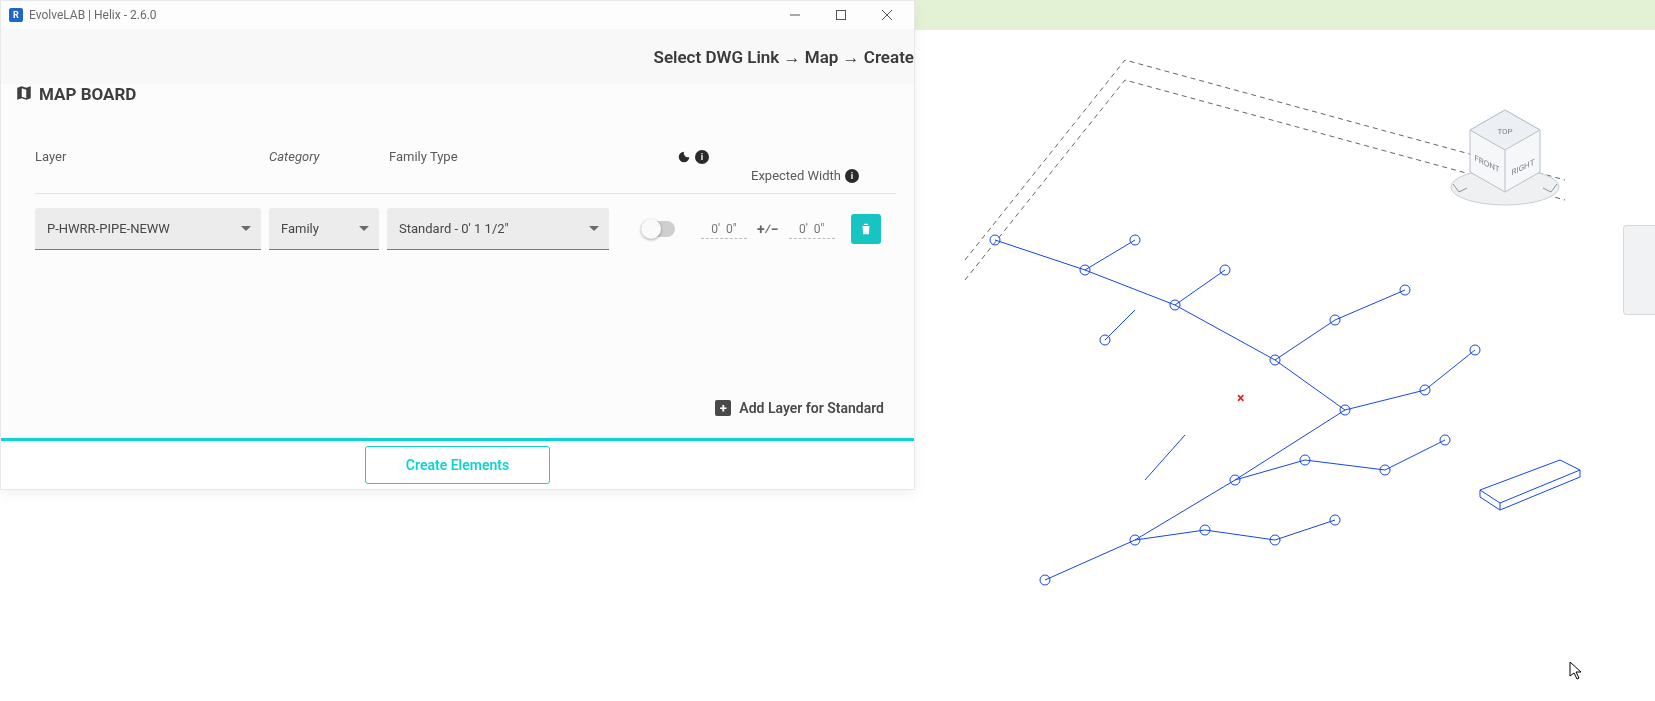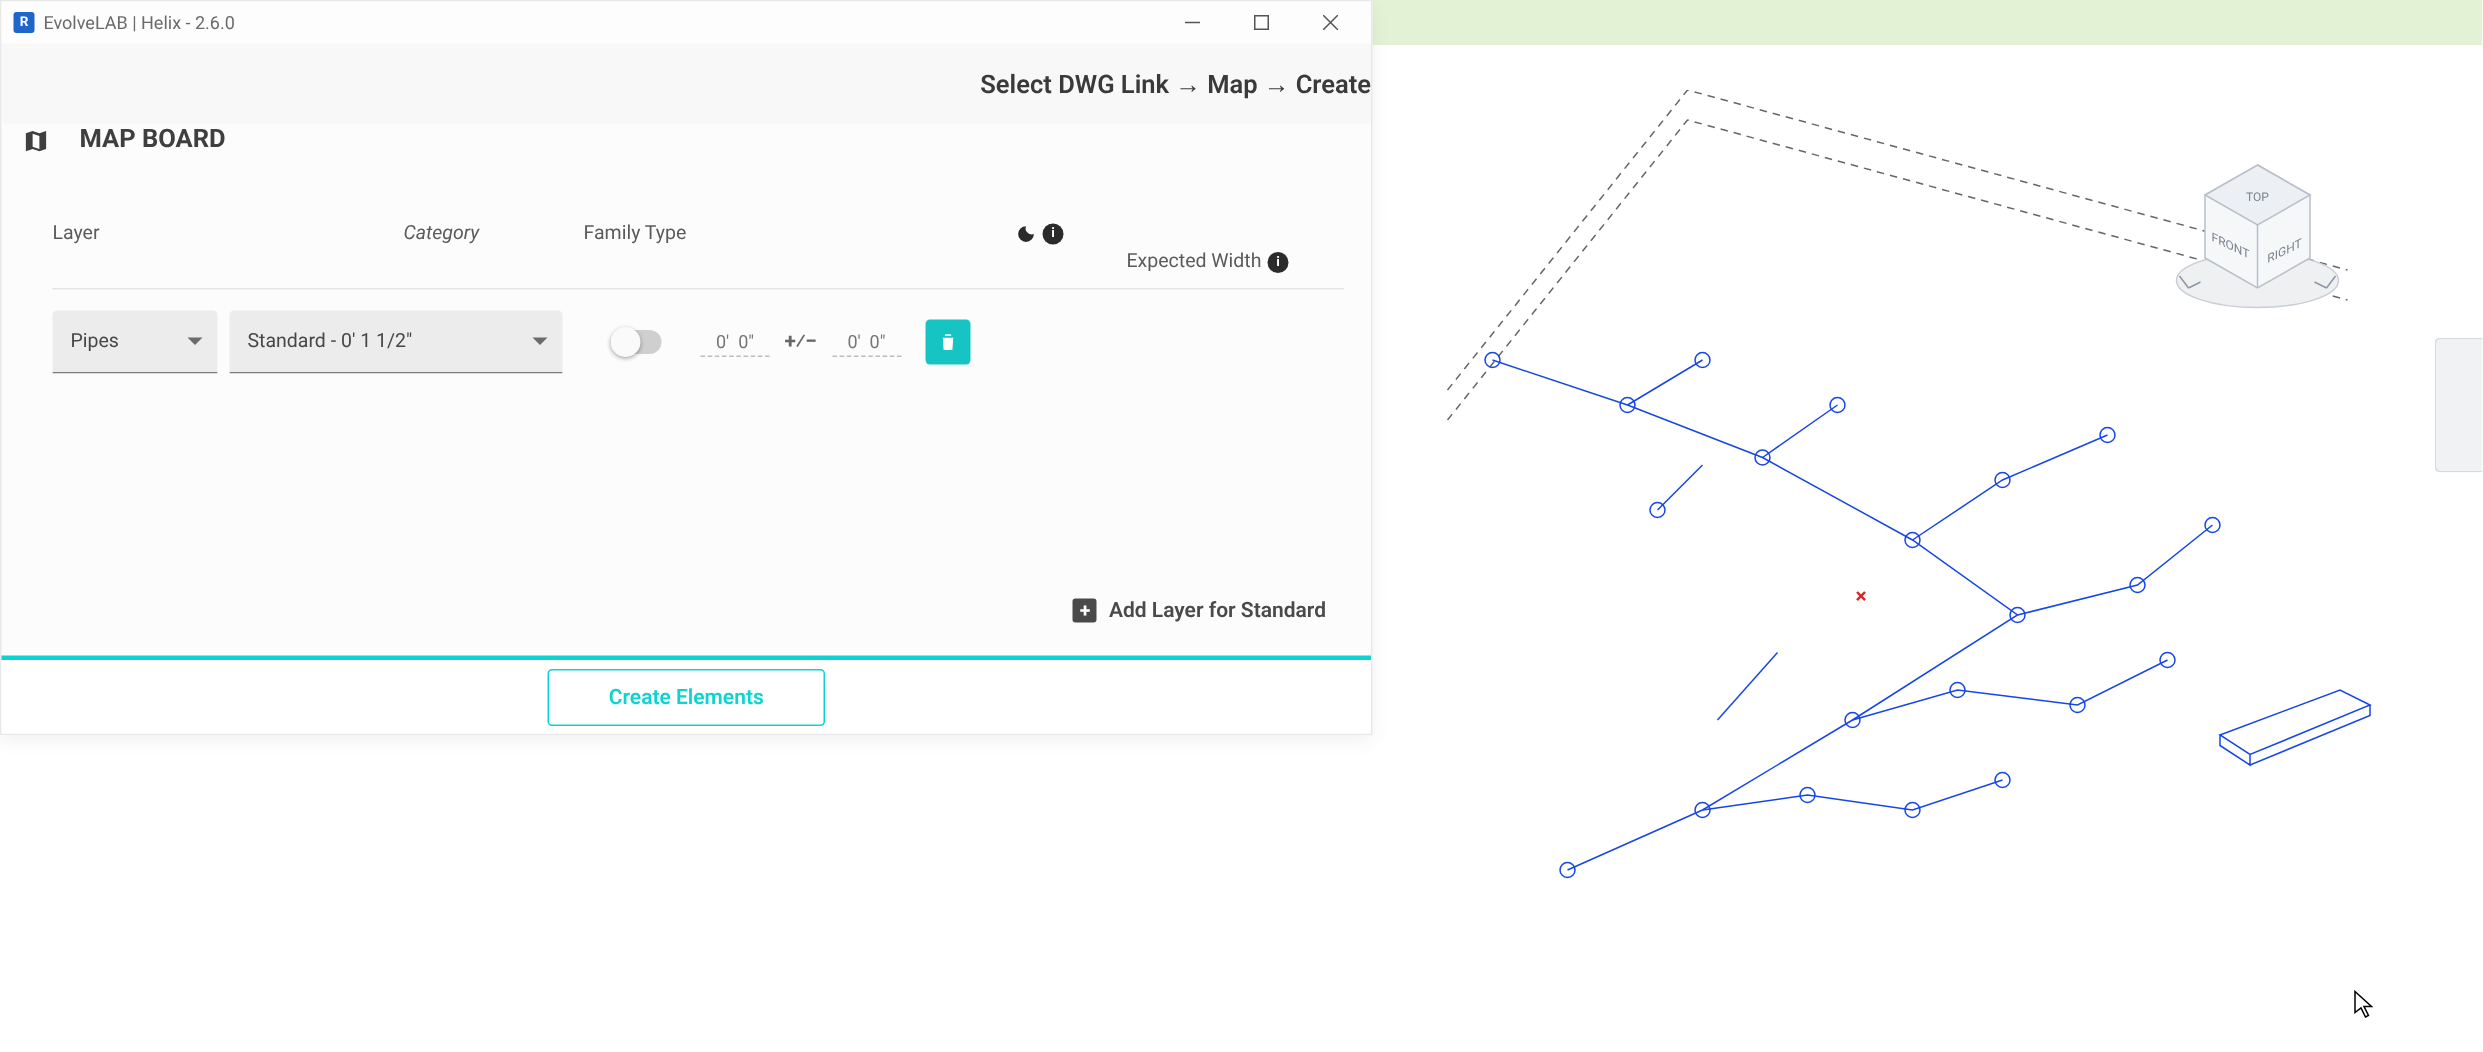--- a/index.html
+++ b/index.html
@@ -17,21 +17,21 @@
   }
   .titlebar {
     height:28px; display:flex; align-items:center; padding:0 4px 0 8px;
     font-size:12px; color:#6a6a6a; background:#fdfdfd;
   }
   .titlebar .appicon { width:14px; height:14px; background:#1f66c9; border-radius:2px; margin-right:6px; display:flex; align-items:center; justify-content:center; color:#fff; font-size:9px; font-weight:bold; }
   .titlebar .spacer { flex:1; }
   .winbtn { width:46px; height:28px; display:flex; align-items:center; justify-content:center; color:#555; cursor:default; }
 
   .heading { text-align:right; font-size:17px; font-weight:600; color:#3a3a3a; padding:18px 0 16px; background:#f8f8f8; }
-  .section-title { display:flex; align-items:flex-end; gap:20px; padding:0 14px 12px; font-size:17px; font-weight:700; color:#3f3f3f; }
+  .section-title { display:flex; align-items:flex-start; gap:6px; padding:0 14px 12px; font-size:17px; font-weight:700; color:#3f3f3f; }
   .section-title svg { width:18px; height:18px; fill:#3f3f3f; }
 
   .board { padding:0 18px 0 34px; }
   .colhdrs { display:flex; font-size:13px; color:#5b5b5b; padding:14px 0 10px; border-bottom:1px solid #e4e4e4; align-items:center; }
   .col-layer   { width:234px; }
   .col-cat     { width:120px;font-style:italic; }
   .col-family  { width:230px; }
   .col-toggle  { width:90px; display:flex; align-items:center; justify-content:flex-end; gap:4px; }
   .col-width   { width:150px; padding-left:42px; display:flex; align-items:center; gap:4px; position:relative;margin-top:38px; }
   .col-actions { flex:1; }
@@ -193,22 +193,26 @@
           <span class="info-badge">i</span>
         </div>
         <div class="col-width">
           <span>Expected Width</span>
           <span class="info-badge">i</span>
         </div>
         <div class="col-actions"></div>
       </div>
 
       <div class="row">
+        <div class="ddl layer">
+          <span>P-HWRR-PIPE-NEWW</span>
+            <span class="caret"></span>
+        </div>
         <div class="ddl cat">
-          <span>Pipes</span>
+          <span>Family</span>
             <span class="caret"></span>
         </div>
         <div class="ddl family">
           <span>Standard - 0'  1 1/2"</span>
             <span class="caret"></span>
         </div>
         <div class="switch"></div>
         <div class="dimwrap">
           <input class="diminp" placeholder="0'  0&quot;" style="">
           <span class="plusminus">+⁄−</span>

